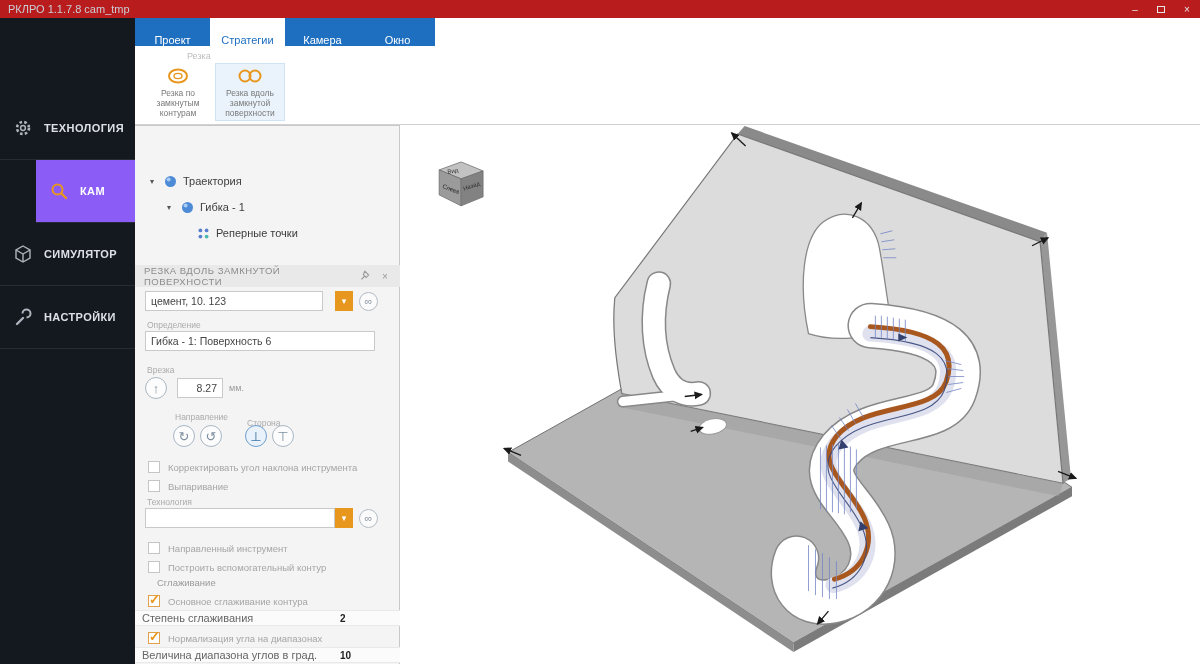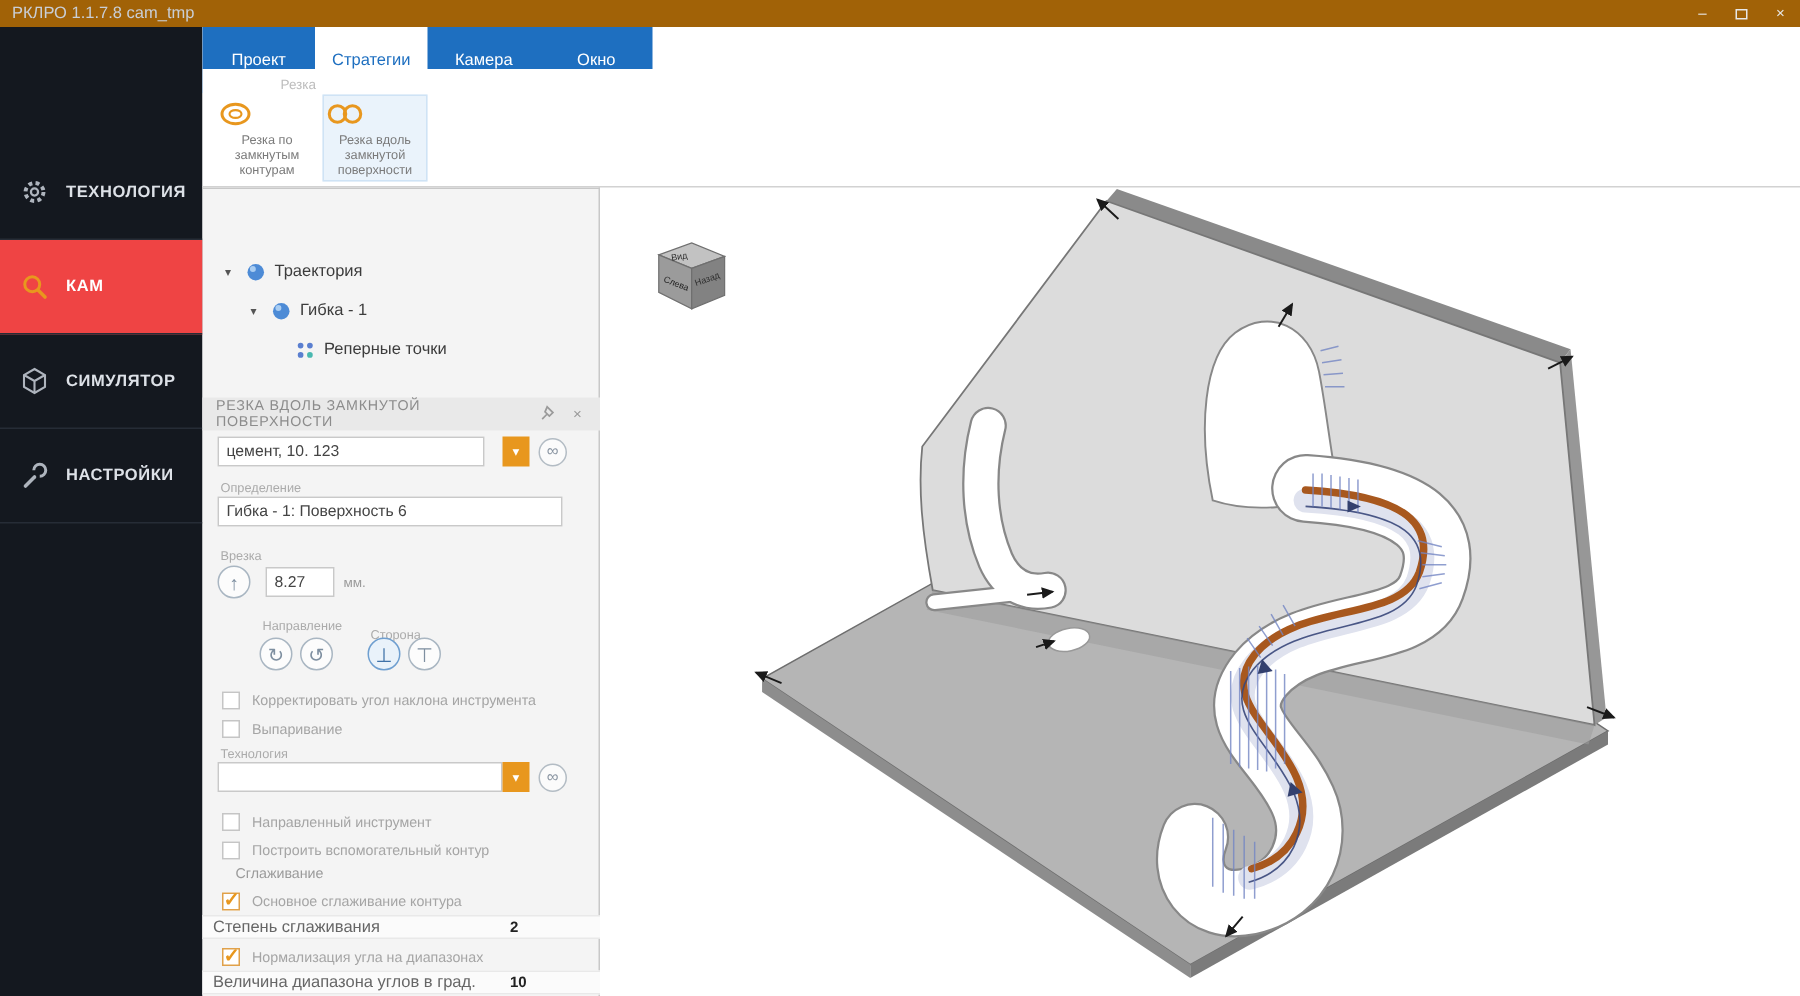--- a/index.html
+++ b/index.html
@@ -1,48 +1,48 @@
 <!DOCTYPE html>
 <html><head>
 <meta charset="utf-8">
 <style>
   * { margin:0; padding:0; box-sizing:border-box; font-family:"Liberation Sans", sans-serif; }
   html,body { width:1200px; height:664px; overflow:hidden; background:#fff; }
 
   
-  .titlebar { position:absolute; left:0; top:0; width:1200px; height:18px; background:#a16207;
+  .titlebar { position:absolute; left:0; top:0; width:1200px; height:18px; background:#b91c1c;
               display:flex; align-items:center; padding-left:8px; }
   .titlebar .title { color:#c9ced6; font-size:11px; }
   .win-controls { margin-left:auto; display:flex; height:18px; }
   .win-btn { width:26px; height:18px; display:flex; align-items:center; justify-content:center;
              color:#e8e8e8; font-size:10px; cursor:default; }
   .win-btn .maxbox { width:8px; height:7px; border:1px solid #e8e8e8; display:block; }
 
   
   .sidebar { position:absolute; left:0; top:18px; width:135px; height:646px; background:#14181f; }
   .side-spacer { height:79px; }
   .side-item { height:63px; display:flex; align-items:center; gap:11px; padding-left:13px;
                border-bottom:1px solid #262c36; color:#dde1e7; font-size:11px; font-weight:bold;
                letter-spacing:.4px; cursor:pointer; }
   .side-item:first-of-type { border-top:1px solid #262c36; }
-  .side-item.active { background:#ef4444; color:#ffffff; }
+  .side-item.active { background:#8b5cf6; color:#ffffff;margin-left:36px; }
   .side-icon { width:20px; height:20px; flex:0 0 20px; }
 
   
   .tabbar { position:absolute; left:135px; top:18px; width:1065px; height:28px; background:#ffffff; display:flex; }
   .tab { width:75px; height:44px; background:#1e6fc0; color:#fff; font-size:11px;
          display:flex; align-items:center; justify-content:center; cursor:pointer; }
   .tab.active { background:#ffffff; color:#1e6fc0; }
 
   
   .ribbon { position:absolute; left:135px; top:46px; width:1065px; height:79px; background:#fff;
             border-bottom:1px solid #d2d2d2; }
   .ribbon-group-label { position:absolute; left:52px; top:5px; font-size:9px; color:#bdbdbd; }
   .ribbon-btn { position:absolute; top:17px; width:70px; height:58px; display:flex; flex-direction:column;
-                align-items:flex-start; cursor:pointer; border:1px solid transparent; }
+                align-items:center; cursor:pointer; border:1px solid transparent; }
   .ribbon-btn.b1 { left:8px; }
   .ribbon-btn.b2 { left:80px; background:#eaf3fb; border:1px solid #cfe3f5; }
   .ribbon-btn .ricon { height:20px; margin-top:2px; margin-bottom:3px; }
   .ribbon-btn .rcap { font-size:8.5px; color:#7a7a7a; text-align:center; line-height:1.15; }
 
   
   .panel { position:absolute; left:135px; top:125px; width:265px; height:539px; background:#f4f4f4;
            border-top:1px solid #c8c8c8; border-right:1px solid #c8c8c8; }
   .phdr { position:absolute; left:0; width:265px; height:22px; background:#e9e9e9;
           display:flex; align-items:center; padding:0 9px; color:#8c8c8c; font-size:9.5px; letter-spacing:.5px; }
@@ -197,21 +197,21 @@
 
   <input class="fld" style="left: 10px; top: 165px; width: 178px;" value="цемент, 10. 123">
   <div class="dd-btn" style="left:200px; top:165px">▾</div>
   <div class="circ-btn" style="left:224px; top:166px">∞</div>
 
   <div class="lbl-s" style="left:12px; top:194px">Определение</div>
   <input class="fld" style="left: 10px; top: 205px; width: 230px;" value="Гибка - 1: Поверхность 6">
 
   <div class="lbl-s" style="left:12px; top:239px">Врезка</div>
   <div class="rnd-btn" style="left:10px; top:251px">↑</div>
-  <input class="fld" style="left: 42px; top: 252px; width: 46px;" value="8.27">
+  <input class="fld" style="left: 42px; top: 252px; width: 46px; text-align: right;" value="8.27">
   <span class="unit" style="left:94px; top:257px">мм.</span>
 
   <div class="lbl-s" style="left:40px; top:286px">Направление</div>
   <div class="lbl-s" style="left:112px; top:292px">Сторона</div>
   <div class="rnd-btn" style="left:38px; top:299px">↻</div>
   <div class="rnd-btn" style="left:65px; top:299px">↺</div>
   <div class="rnd-btn sel" style="left:110px; top:299px">⊥</div>
   <div class="rnd-btn" style="left:137px; top:299px">⊤</div>
 
   <div class="chk-row" style="left:13px; top:334px">

